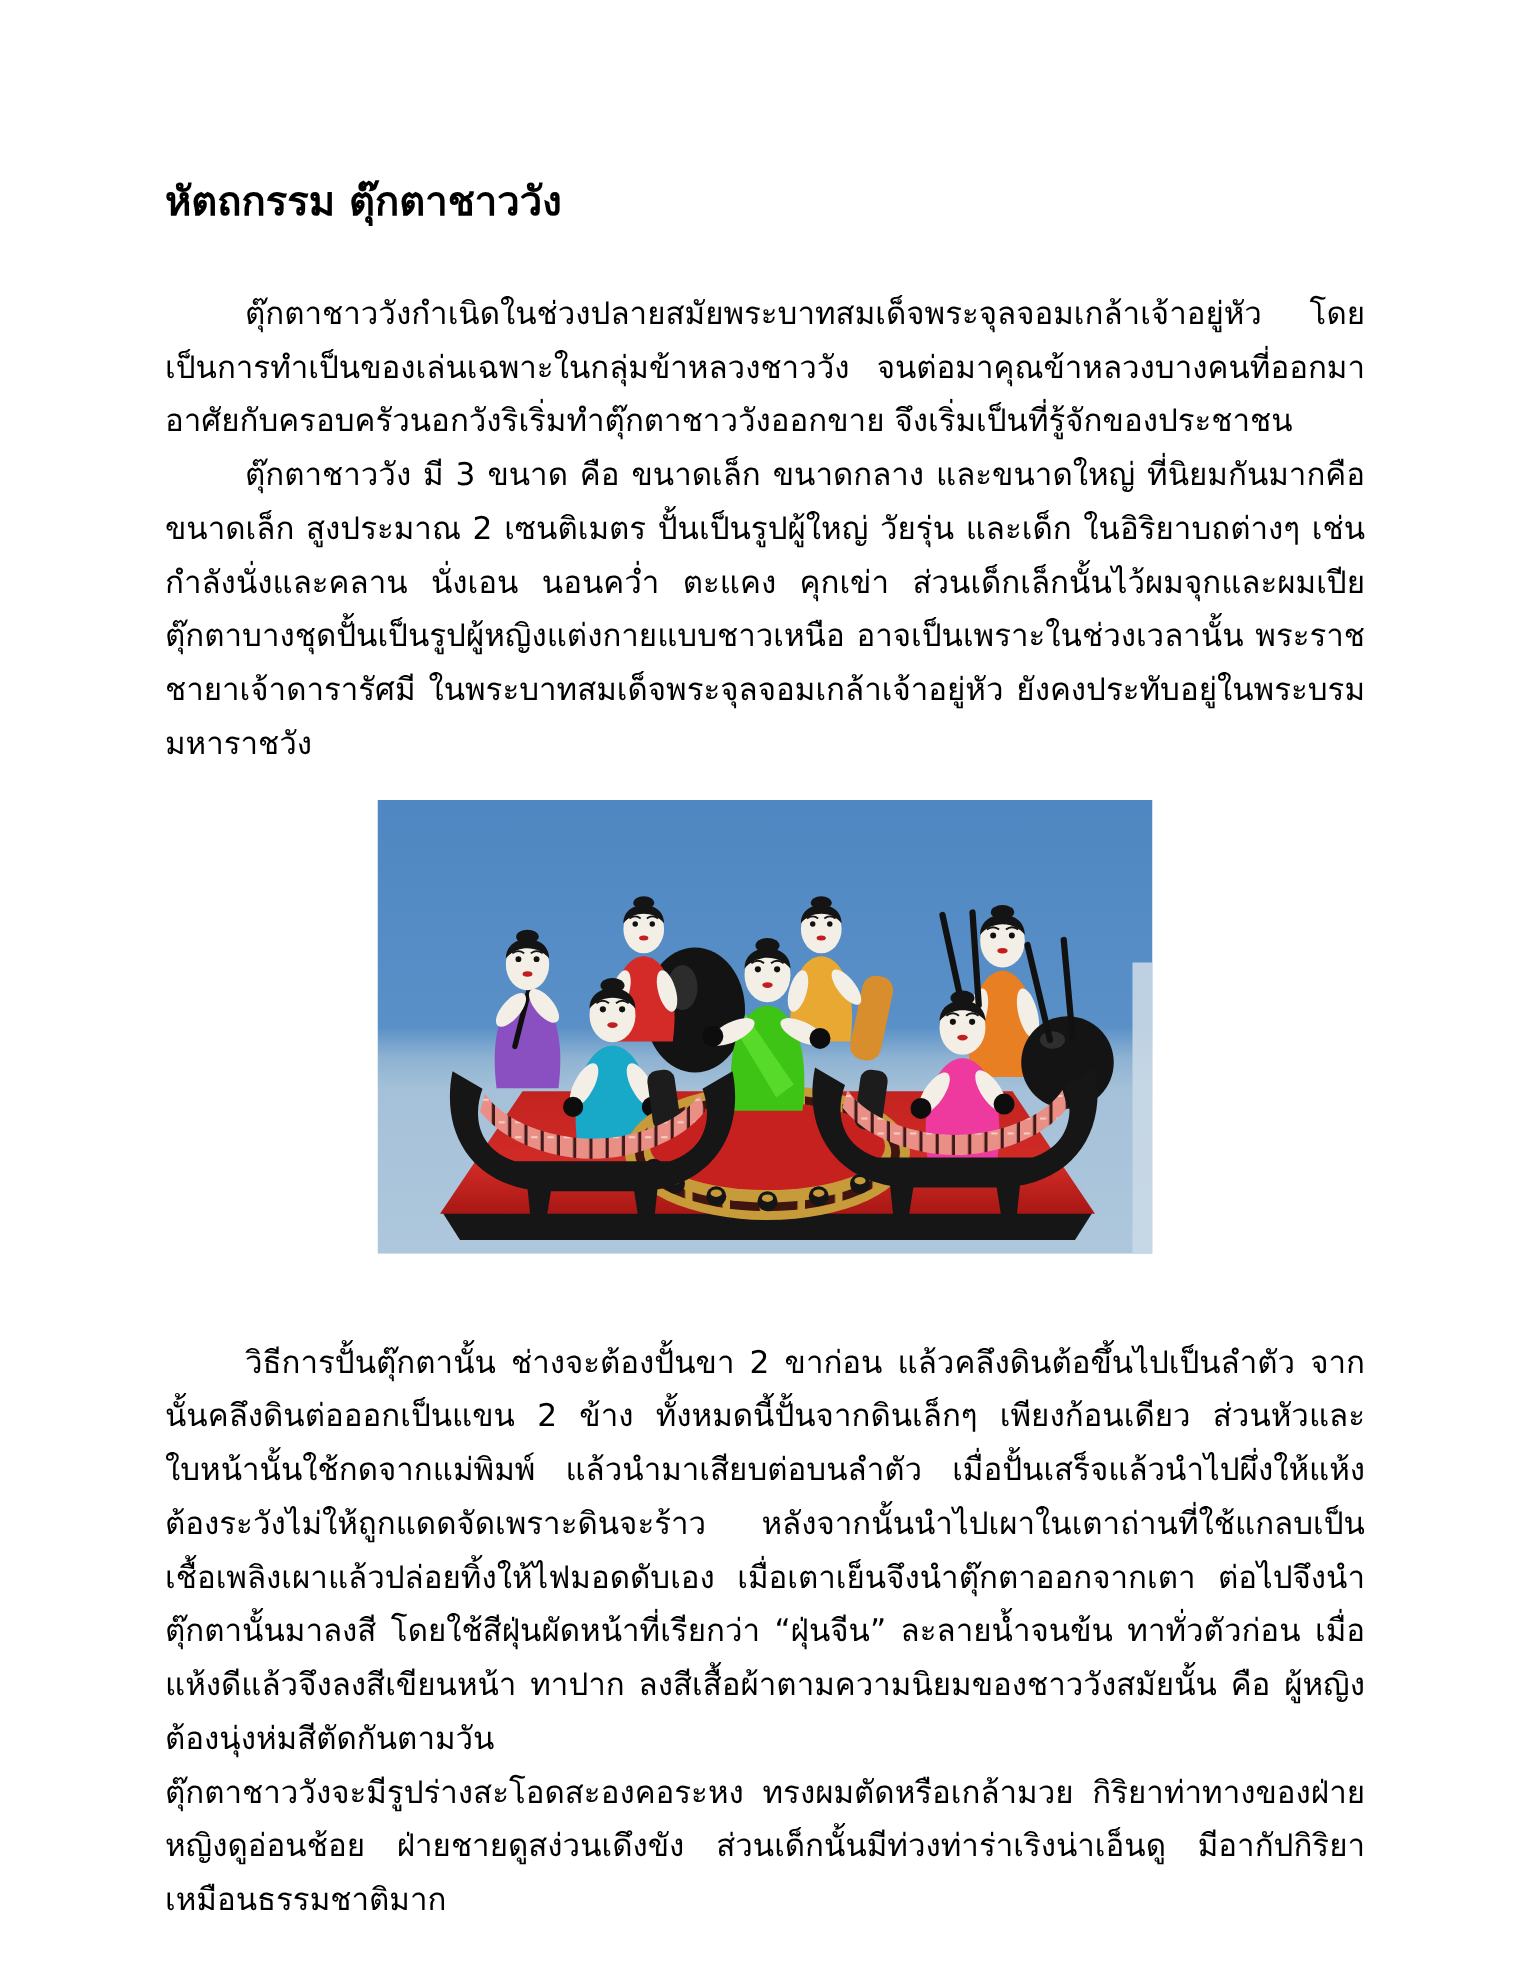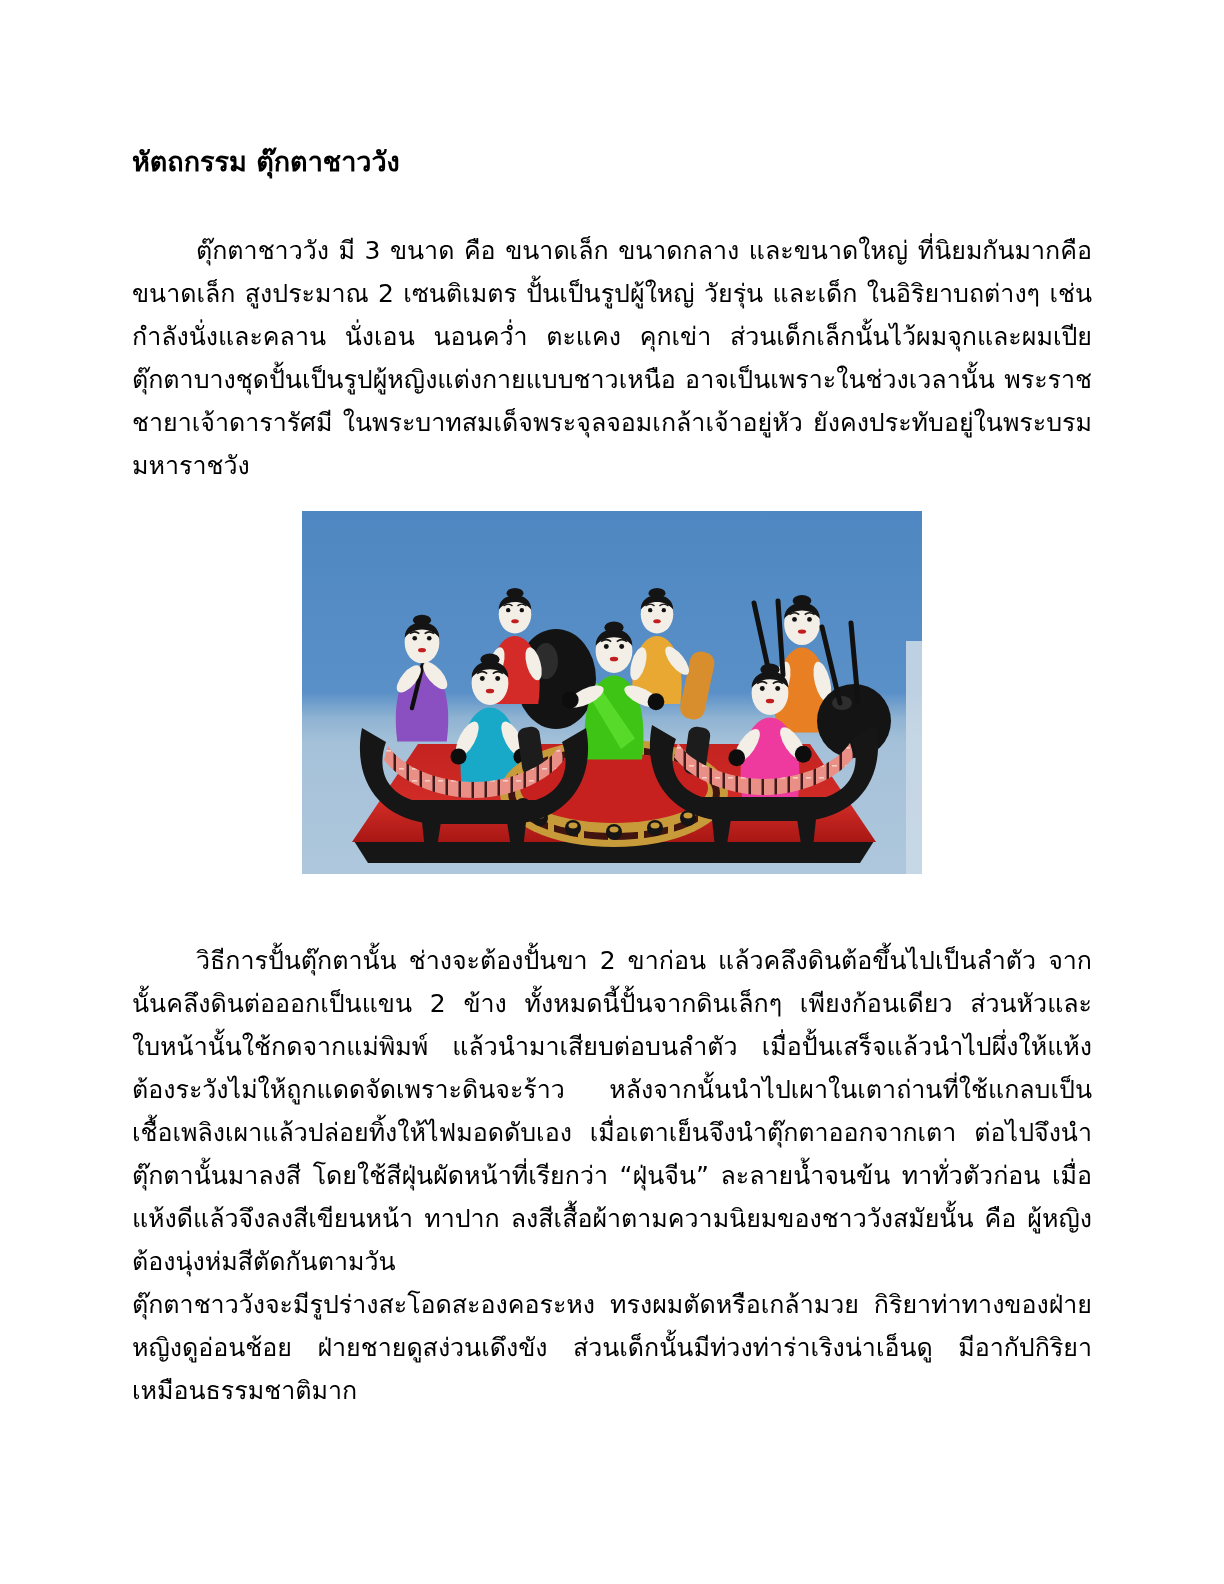--- a/index.html
+++ b/index.html
@@ -6,21 +6,21 @@
   body{
     width:1224px;height:1584px;
     font-family:"DejaVu Sans","Liberation Sans",sans-serif;
     color:#000;
     overflow:hidden;
   }
   .page{position:relative;width:1224px;height:1584px;background:#fff;}
   .content{position:absolute;left:132px;top:0;width:960px;}
   .doc-title{
     margin:140px 0 46px 0;
-    font-size:27px;line-height:43px;font-weight:bold;
+    font-size:32px;line-height:43px;font-weight:bold;
   }
   .para{
     margin:0;
     font-size:25px;line-height:43px;
     text-align:justify;
   }
   .para.indent{text-indent:64px;}
   figure.photo{
     margin:24px auto 65px auto;
     width:620px;height:363px;
@@ -29,20 +29,21 @@
   figure.photo svg{display:block;width:620px;height:363px;}
 </style>
 </head>
 <body>
 
 <div class="page">
   <div class="content">
 
     <h1 class="doc-title">หัตถกรรม ตุ๊กตาชาววัง</h1>
 
+    <p class="para indent">ตุ๊กตาชาววังกำเนิดในช่วงปลายสมัยพระบาทสมเด็จพระจุลจอมเกล้าเจ้าอยู่หัว โดยเป็นการทำเป็นของเล่นเฉพาะในกลุ่มข้าหลวงชาววัง จนต่อมาคุณข้าหลวงบางคนที่ออกมาอาศัยกับครอบครัวนอกวังริเริ่มทำตุ๊กตาชาววังออกขาย จึงเริ่มเป็นที่รู้จักของประชาชน</p>
     <p class="para indent">ตุ๊กตาชาววัง มี 3 ขนาด คือ ขนาดเล็ก ขนาดกลาง และขนาดใหญ่ ที่นิยมกันมากคือขนาดเล็ก สูงประมาณ 2 เซนติเมตร ปั้นเป็นรูปผู้ใหญ่ วัยรุ่น และเด็ก ในอิริยาบถต่างๆ เช่น กำลังนั่งและคลาน นั่งเอน นอนคว่ำ ตะแคง คุกเข่า ส่วนเด็กเล็กนั้นไว้ผมจุกและผมเปีย ตุ๊กตาบางชุดปั้นเป็นรูปผู้หญิงแต่งกายแบบชาวเหนือ อาจเป็นเพราะในช่วงเวลานั้น พระราชชายาเจ้าดารารัศมี ในพระบาทสมเด็จพระจุลจอมเกล้าเจ้าอยู่หัว ยังคงประทับอยู่ในพระบรมมหาราชวัง</p>
 
     <figure class="photo" style="--c-bg_top: #4e87c1; --c-bg_mid: #5a90c8; --c-bg_bottom: #aec7dc; --c-bg_strip: #c9d8e5; --c-felt: #d12b26; --c-felt_dark: #a81714; --c-black: #161616; --c-gold: #c79a3a; --c-slat: #40140f; --c-keys: #e98f86; --c-skin: #f3efe7; --c-hair: #141414; --c-lips: #c11f1f; --c-dress_purple: #8a4fc0; --c-dress_teal: #18a8c8; --c-dress_red: #d42a28; --c-dress_green: #3ec414; --c-dress_yellow: #e8a832; --c-dress_orange: #e87f22; --c-dress_pink: #ee3a9e;">
       <svg viewBox="0 0 620 363" xmlns="http://www.w3.org/2000/svg">
         <defs>
           <linearGradient id="bgGrad" x1="0" y1="0" x2="0" y2="1">
             <stop offset="0" style="stop-color:var(--c-bg_top,#4e87c1)"></stop>
             <stop offset="0.5" style="stop-color:var(--c-bg_mid,#5a90c8)"></stop>
             <stop offset="0.57" stop-color="#8fb3d2"></stop>
             <stop offset="0.64" stop-color="#a5c1d9"></stop>

